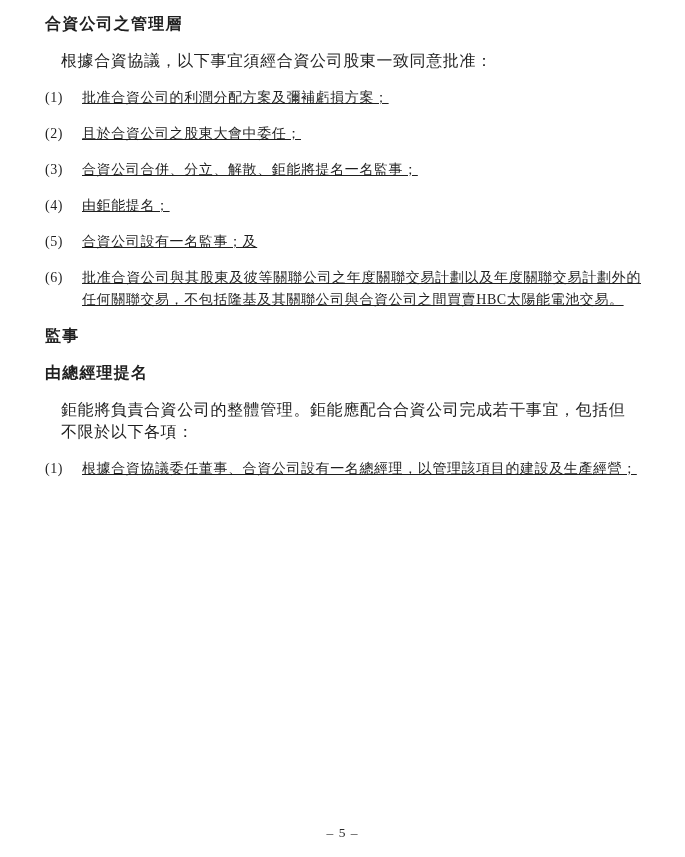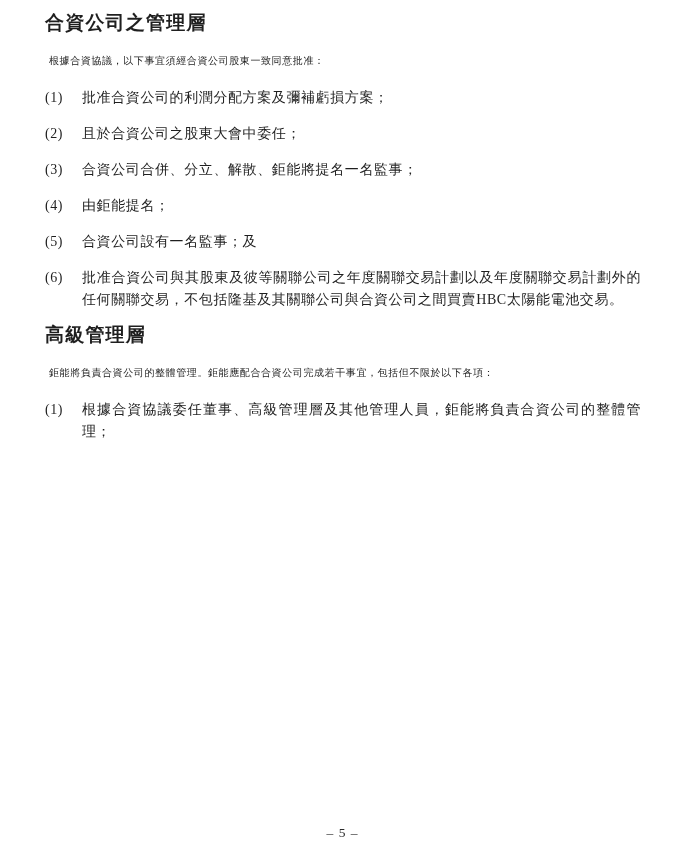--- a/index.html
+++ b/index.html
@@ -14,49 +14,50 @@
     width: 685px;
     height: 857px;
     background: #ffffff;
     color: #1f1f1f;
     overflow: hidden;
   }
   .content {
     padding: 13px 44px 0 45px;
   }
   .doc-heading {
-    font-family: Liberation Mono, monospace;
-    font-size: 19px;
+    font-family: Liberation Sans, sans-serif;
+    font-size: 16px;
     font-weight: bold;
     letter-spacing: 1.2px;
     line-height: 22px;
     margin: 0 0 15px 0;
   }
   .doc-para {
-    font-size: 10px;
+    font-size: 16px;
     letter-spacing: 0.6px;
     line-height: 22px;
-    margin: 0 0 15px 4px;
+    margin: 0 0 15px 16px;
   }
   .doc-list { margin: 0; }
   .doc-item {
     display: flex;
     font-size: 14px;
     letter-spacing: 0.6px;
     line-height: 22px;
     margin: 0 0 14px 0;
   }
   .doc-item .num {
     flex: 0 0 37px;
     width: 37px;
   }
   .doc-item .itext {
     flex: 1;
     text-align: justify;
     text-justify: inter-character;
+    text-decoration: underline;
   }
   .footer {
     position: absolute;
     left: 0;
     bottom: 16px;
     width: 100%;
     text-align: center;
     font-size: 13.5px;
     letter-spacing: 1px;
     color: #2a2a2a;
@@ -92,31 +93,32 @@
       <div class="doc-item">
         <span class="num">(5)</span>
         <span class="itext">合資公司設有一名監事；及</span>
       </div>
       <div class="doc-item">
         <span class="num">(6)</span>
         <span class="itext">批准合資公司與其股東及彼等關聯公司之年度關聯交易計劃以及年度關聯交易計劃外的任何關聯交易，不包括隆基及其關聯公司與合資公司之間買賣HBC太陽能電池交易。</span>
       </div>
     </div>
 
+    <h2 class="doc-heading">監事</h2>
 
 
-    <h2 class="doc-heading">高級管理層</h2>
+    <h2 class="doc-heading">由總經理提名</h2>
 
 
 
     <p class="doc-para">鉅能將負責合資公司的整體管理。鉅能應配合合資公司完成若干事宜，包括但不限於以下各項：</p>
 
     <div class="doc-list">
       <div class="doc-item">
         <span class="num">(1)</span>
-        <span class="itext">根據合資協議委任董事、高級管理層及其他管理人員，鉅能將負責合資公司的整體管理；</span>
+        <span class="itext">根據合資協議委任董事、合資公司設有一名總經理，以管理該項目的建設及生產經營；</span>
       </div>
     </div>
 
   </div>
 
   <div class="footer">– 5 –</div>
 </div>
 
 </body></html>

